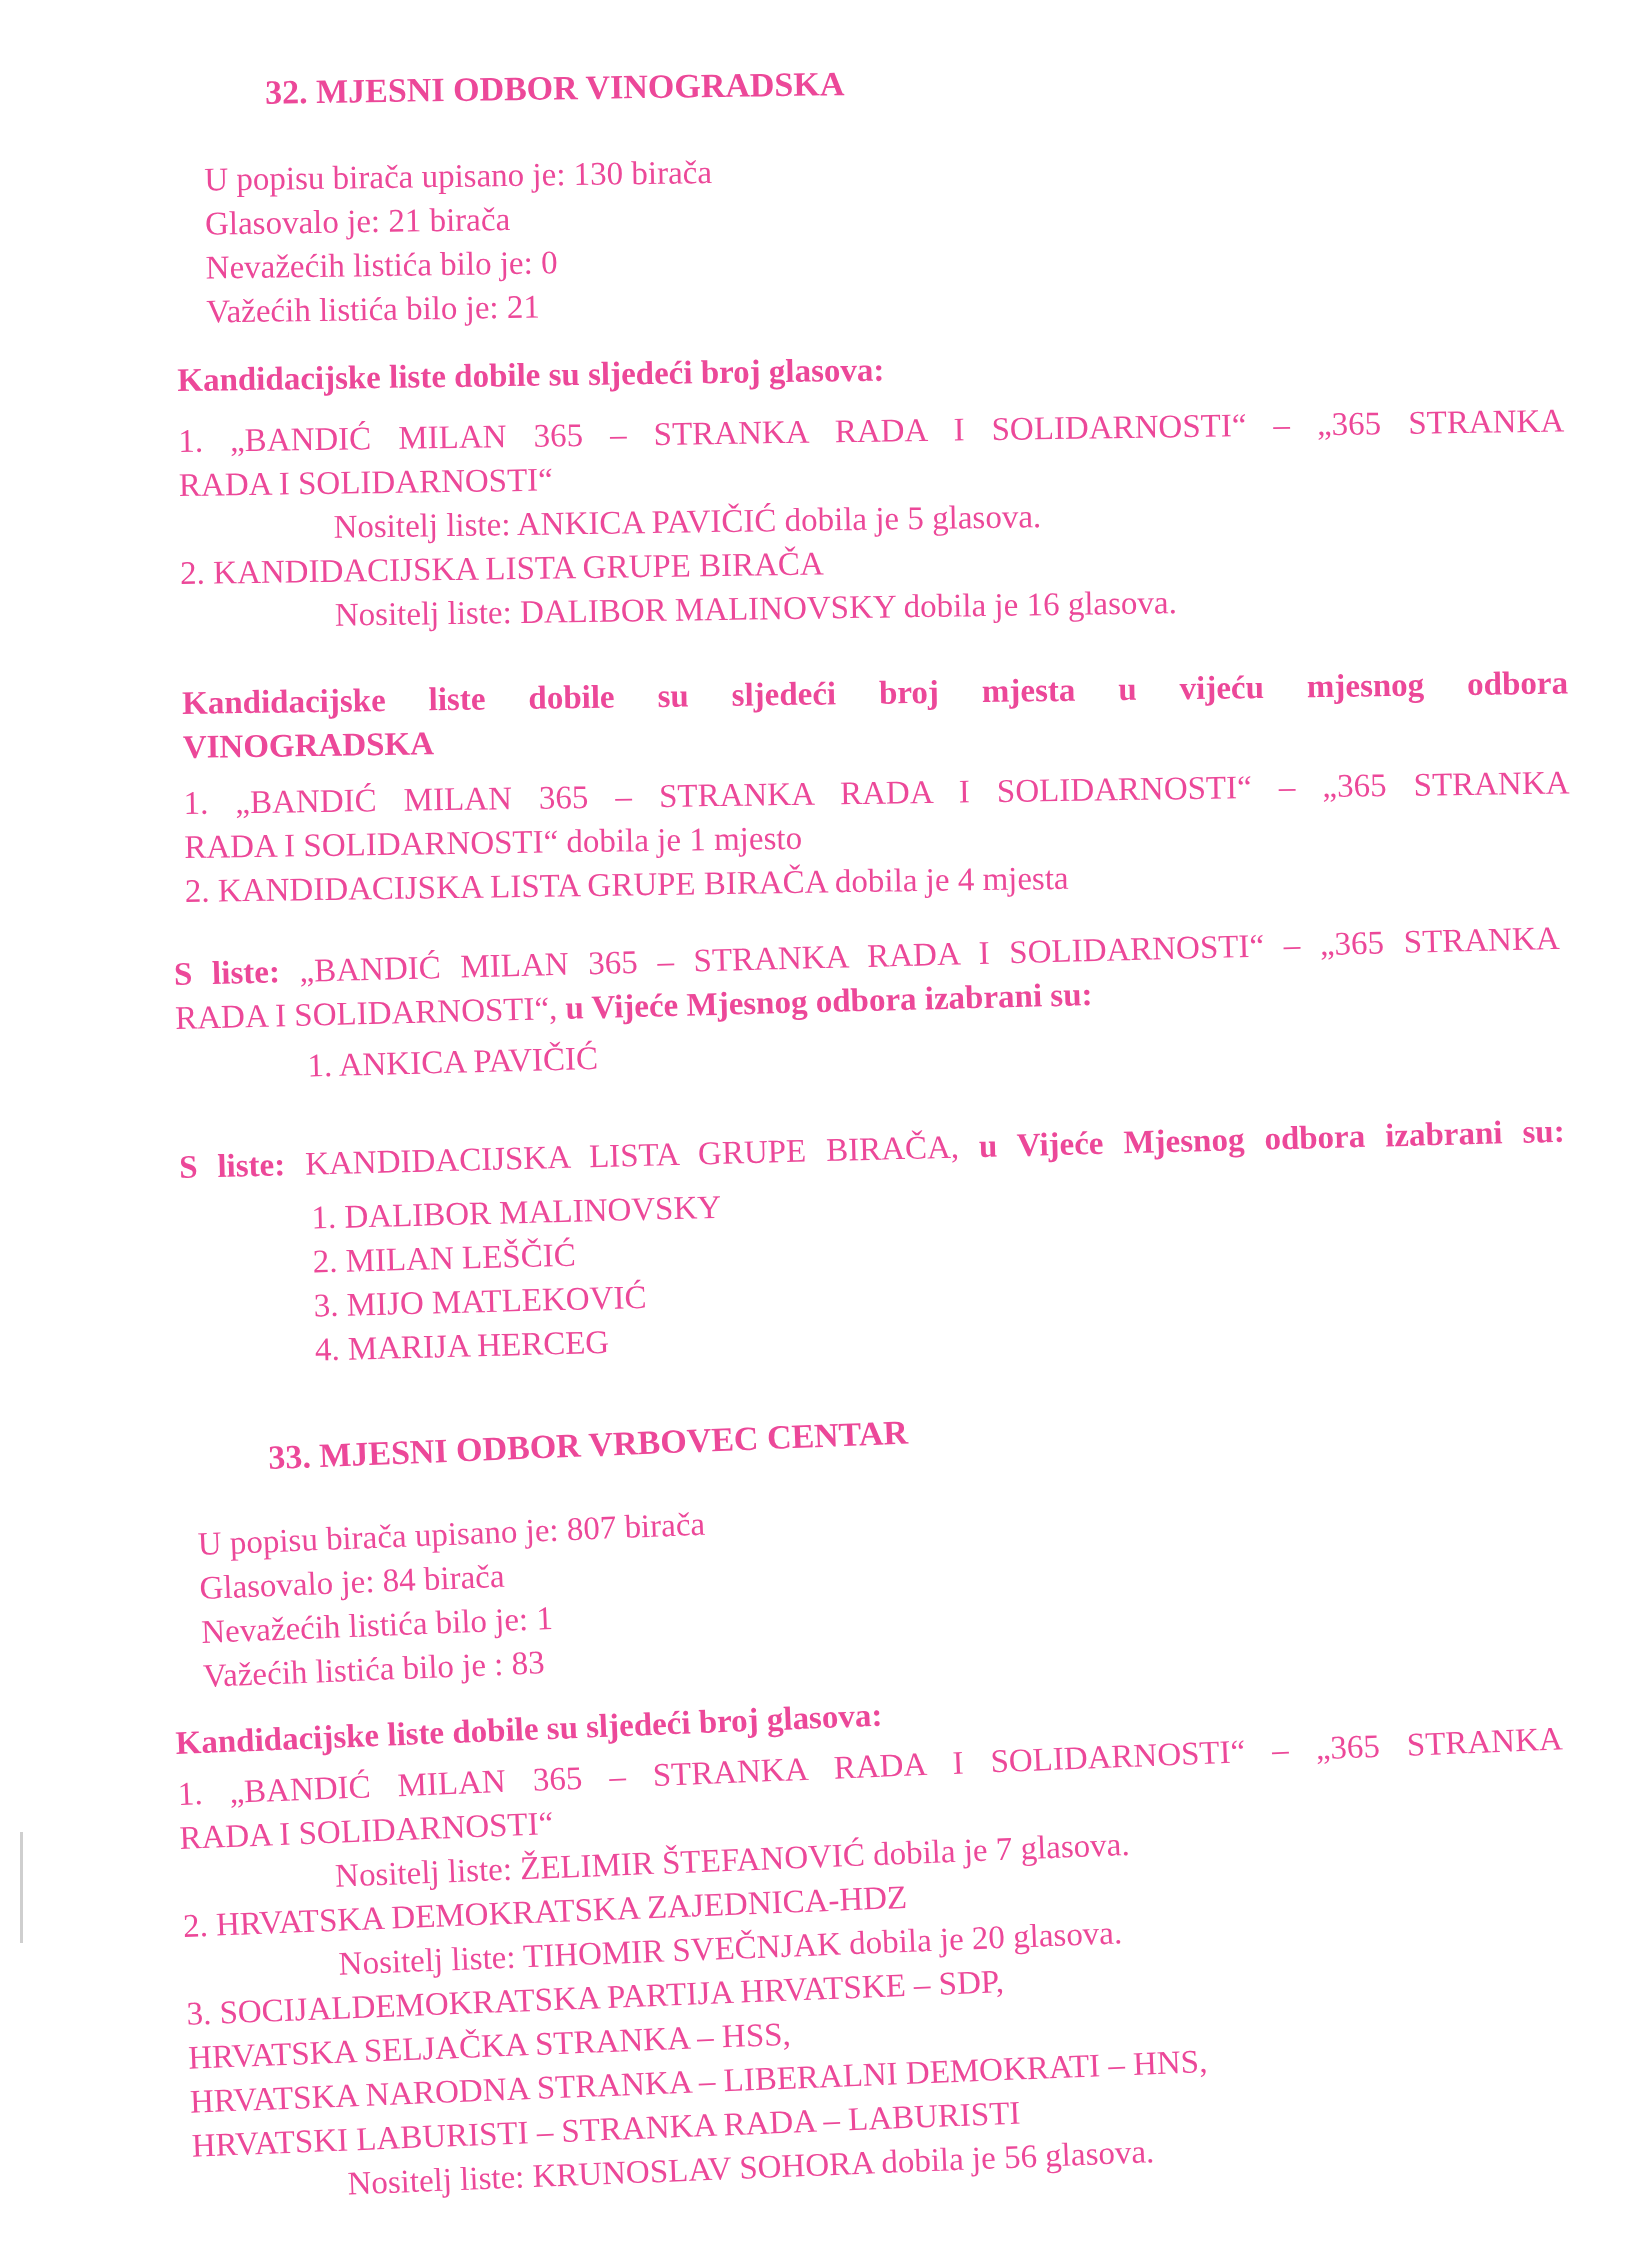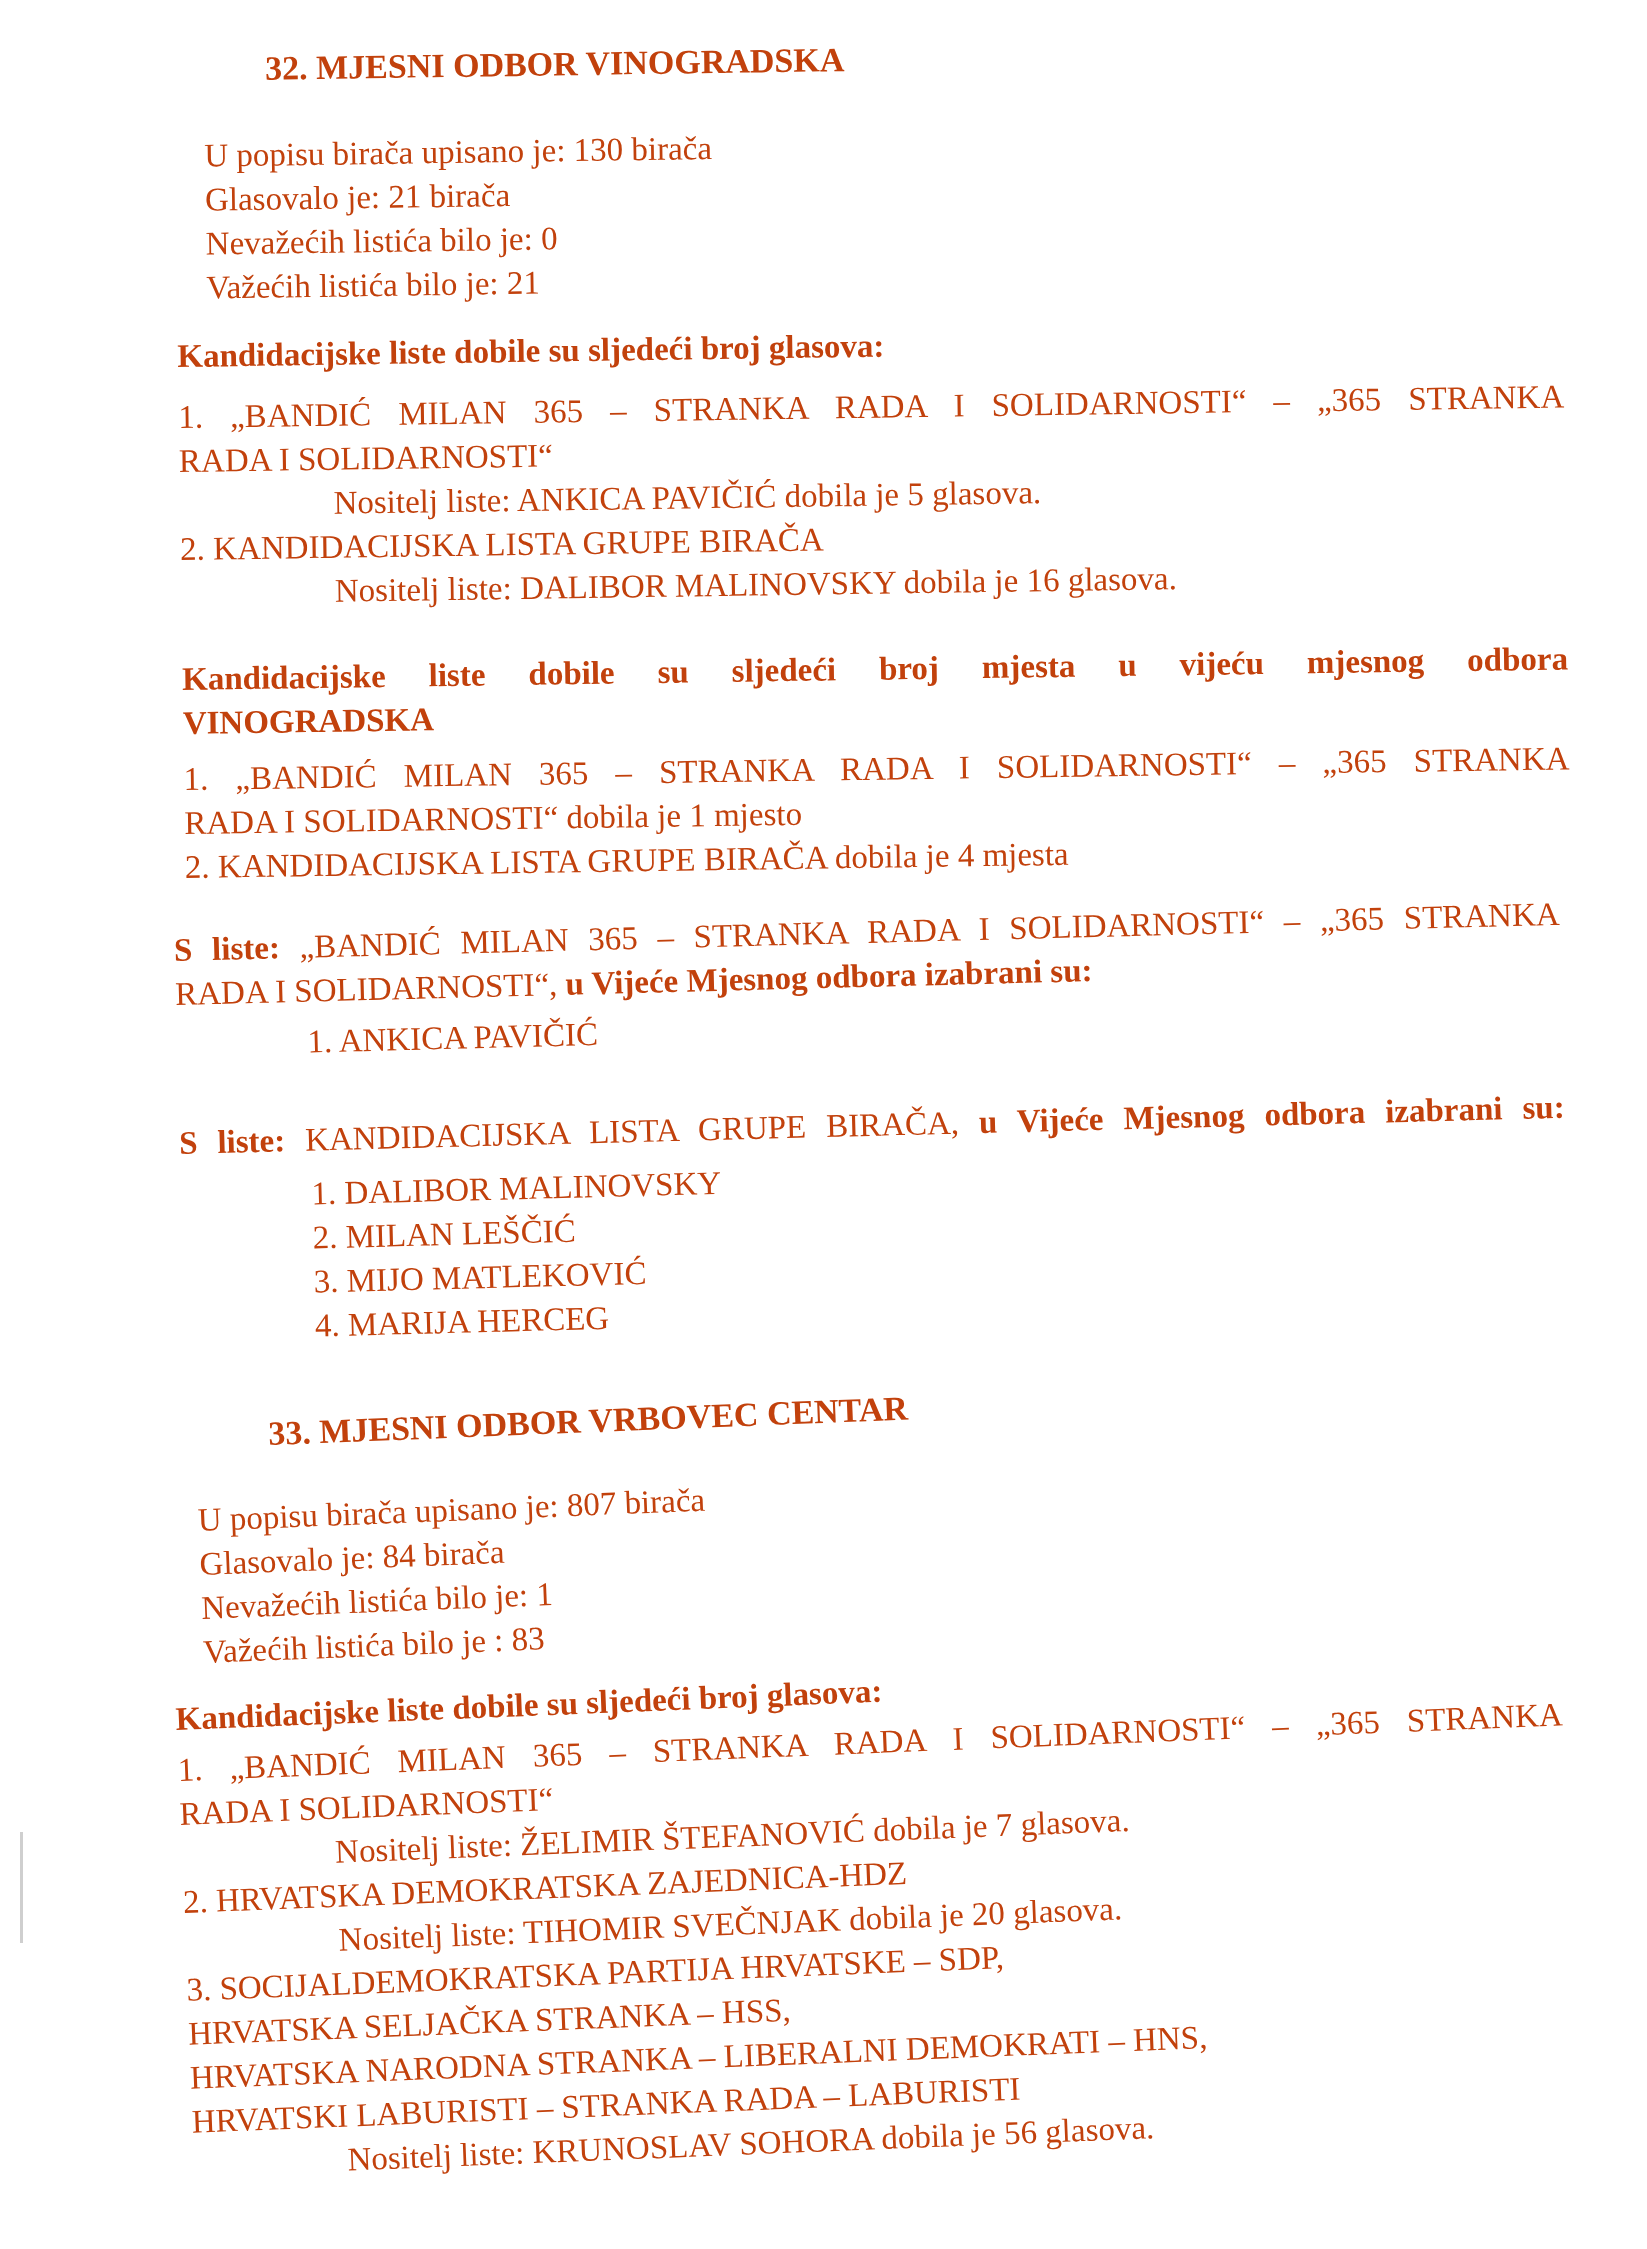--- a/index.html
+++ b/index.html
@@ -7,22 +7,22 @@
     padding: 0;
     background: #ffffff;
   }
   .page {
     position: relative;
     width: 1648px;
     height: 2250px;
     background: #ffffff;
     overflow: hidden;
     box-sizing: border-box;
-    padding: 48px 83px 29px 179px;
-    color: #c2410c;
+    padding: 72px 83px 29px 179px;
+    color: #ec4899;
     font-family: "Liberation Serif", "DejaVu Serif", serif;
     font-size: 33px;
     line-height: 44px;
   }
   .tilt { transform-origin: 0% 50%; }
   .tilt-a { transform: rotate(-0.85deg); }
   .tilt-b { transform: rotate(-1.5deg); }
   .tilt-c { transform: rotate(-2.3deg); }
 
   .heading {

